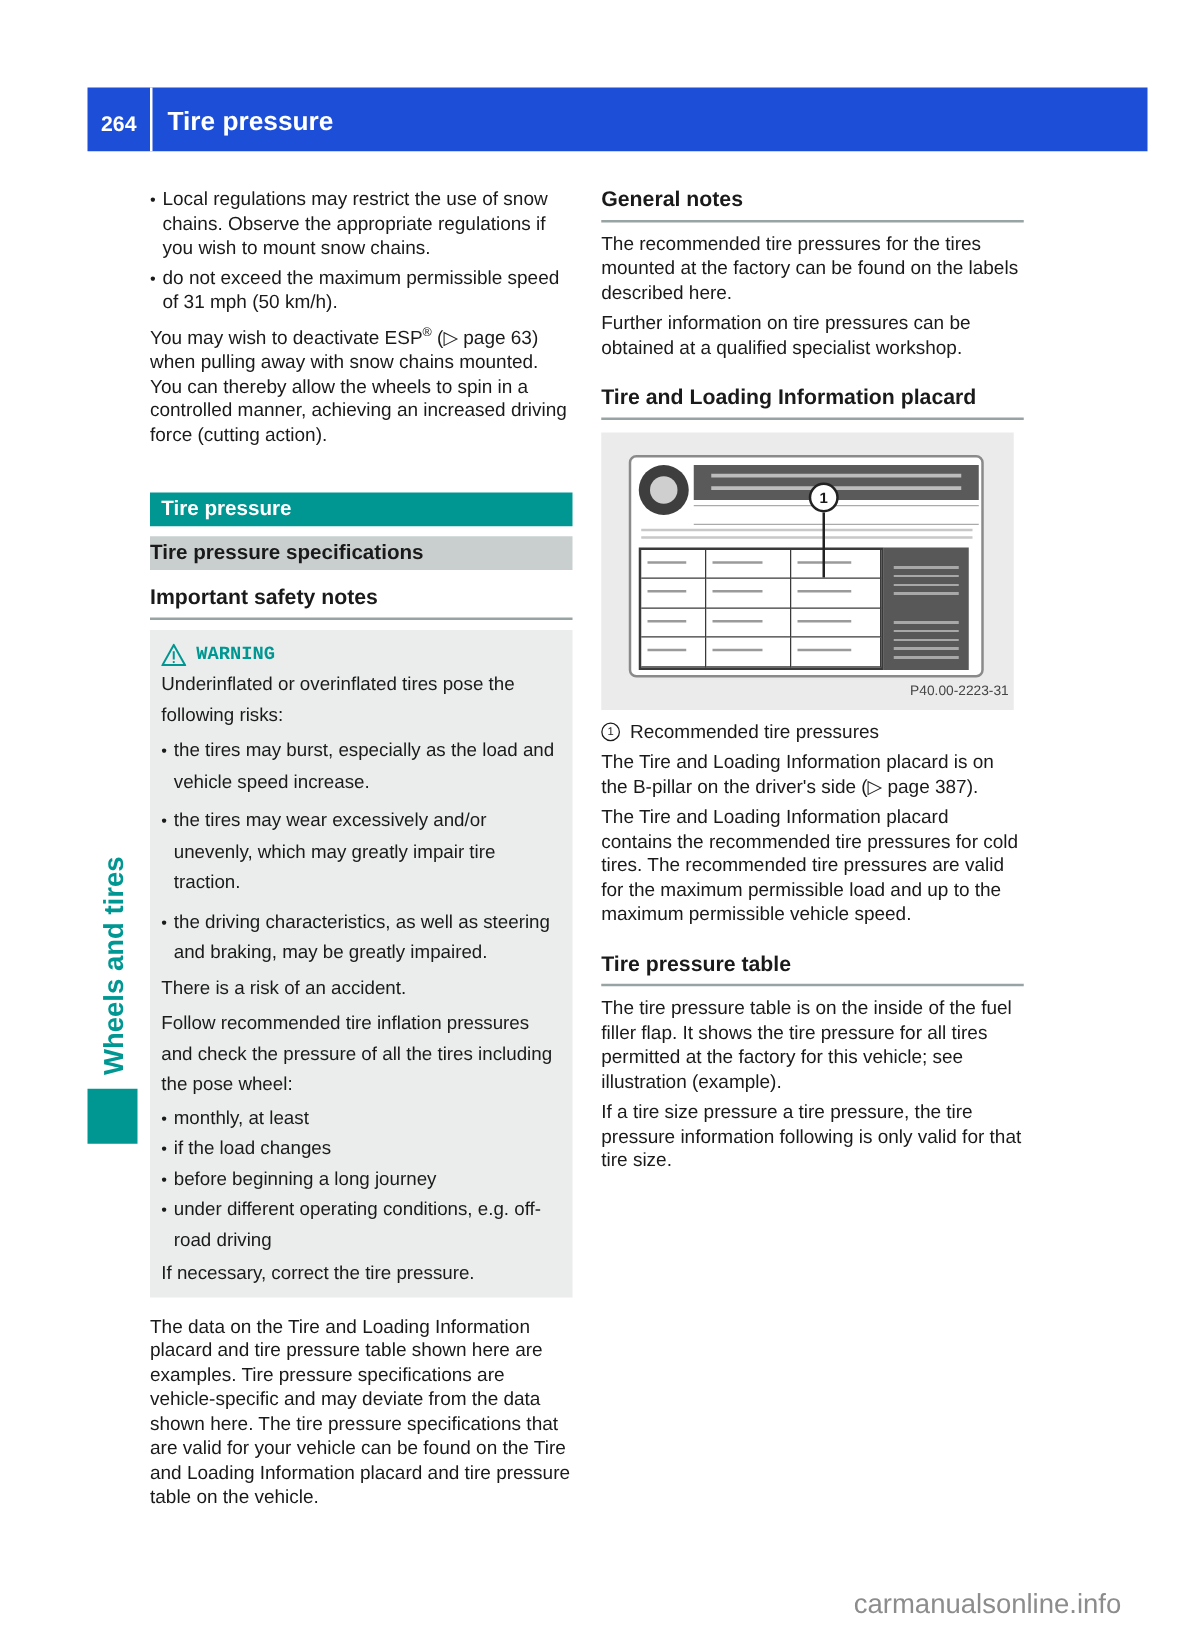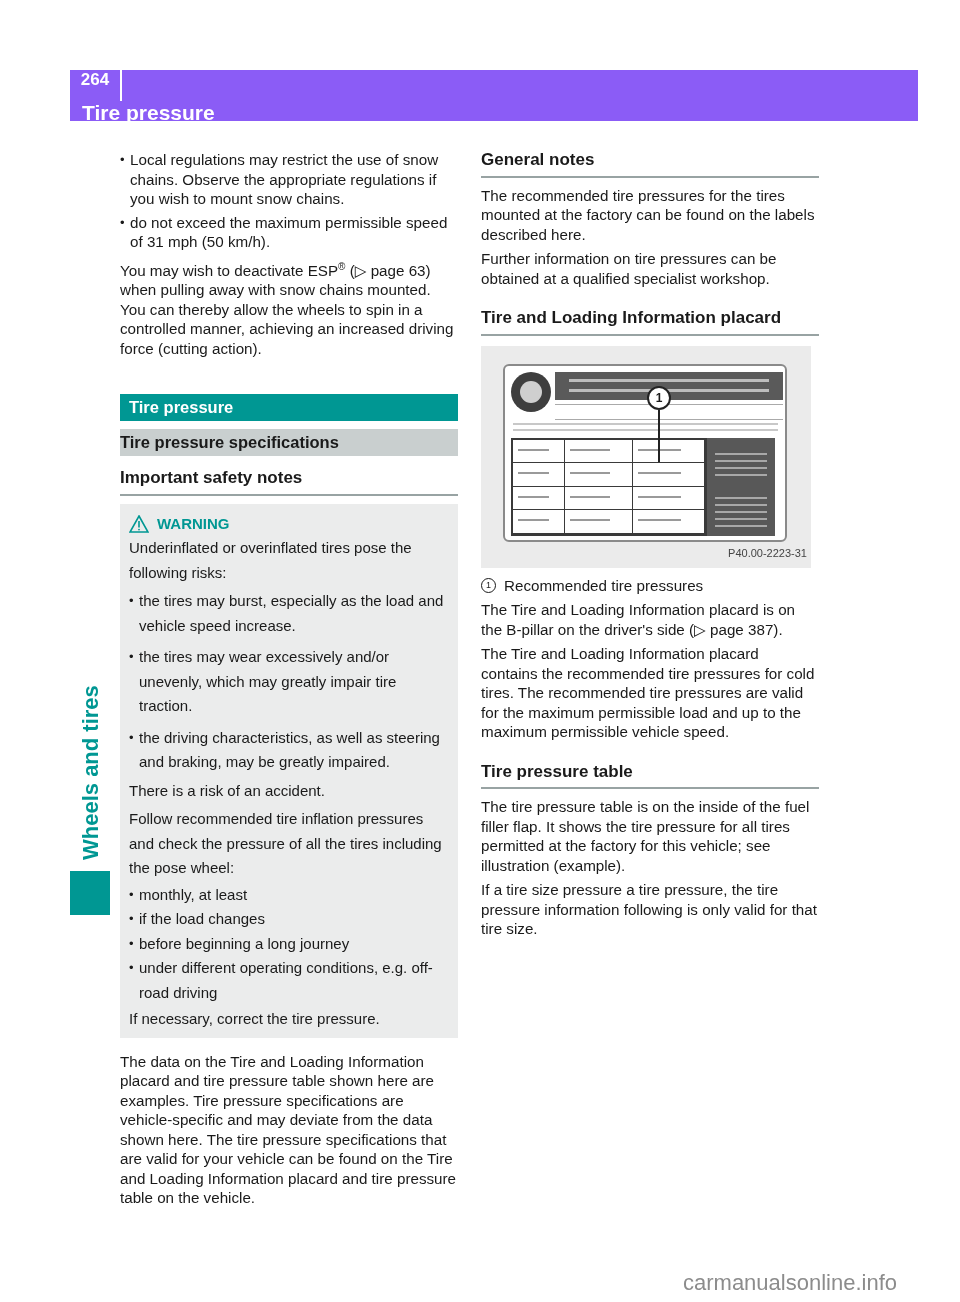--- a/index.html
+++ b/index.html
@@ -2,21 +2,21 @@
 <html><head>
 <meta charset="utf-8">
 <style>
   html, body { margin: 0; padding: 0; }
   body {
     width: 960px; height: 1302px; background: #ffffff; position: relative; overflow: hidden;
     font-family: "Liberation Sans", "DejaVu Sans", sans-serif; color: #1a1a1a;
   }
   .header-bar {
     position: absolute; left: 70px; top: 70px; width: 848px; height: 51px;
-    background: #8b5cf6; display: flex; align-items: stretch; flex-direction: column;
+    background: #1d4ed8; display: flex; align-items: stretch;
   }
   .page-num {
     width: 52px; display: flex; align-items: flex-end; justify-content: center;
     color: #fff; font-size: 17px; font-weight: bold; padding-bottom: 11px; box-sizing: border-box;
     border-right: 2px solid #ffffff;
   }
   .page-title {
     color: #fff; font-size: 21px; font-weight: bold; padding-left: 12px;
     display: flex; align-items: flex-end; padding-bottom: 11px;
   }
@@ -45,21 +45,21 @@
   }
   .h2 {
     font-weight: bold; font-size: 17px; padding-bottom: 6px; border-bottom: 2px solid #98a3a3;
     margin-bottom: 8px;
   }
   .warning-box {
     background: #ebecec; padding: 8px 9px 6px 9px; font-size: 15px; line-height: 24.5px;
   }
   .warning-box ul.bullets li { margin-bottom: 0; }
   .warning-box p { margin-bottom: 0; }
-  .warn-head { color: #009793; font-weight: bold; font-size: 15px; display: flex; align-items: center; gap: 8px; }
+  .warn-head { color: #009793; font-weight: bold; font-size: 15px; display: flex; align-items: center; gap: 8px; font-family: Liberation Mono, monospace; }
   .warn-head svg { display: block; }
 
   .figure {
     width: 330px; height: 222px; background: #ebebeb; position: relative; margin: 10px 0 8px 0;
   }
   .placard {
     position: absolute; left: 22px; top: 18px; width: 284px; height: 178px; background: #fff;
     border: 2px solid #8a8a8a; border-radius: 6px; box-sizing: border-box;
   }
   .wheel { position: absolute; left: 6px; top: 6px; width: 40px; height: 40px; border-radius: 50%; background: #3e3e3e; }

